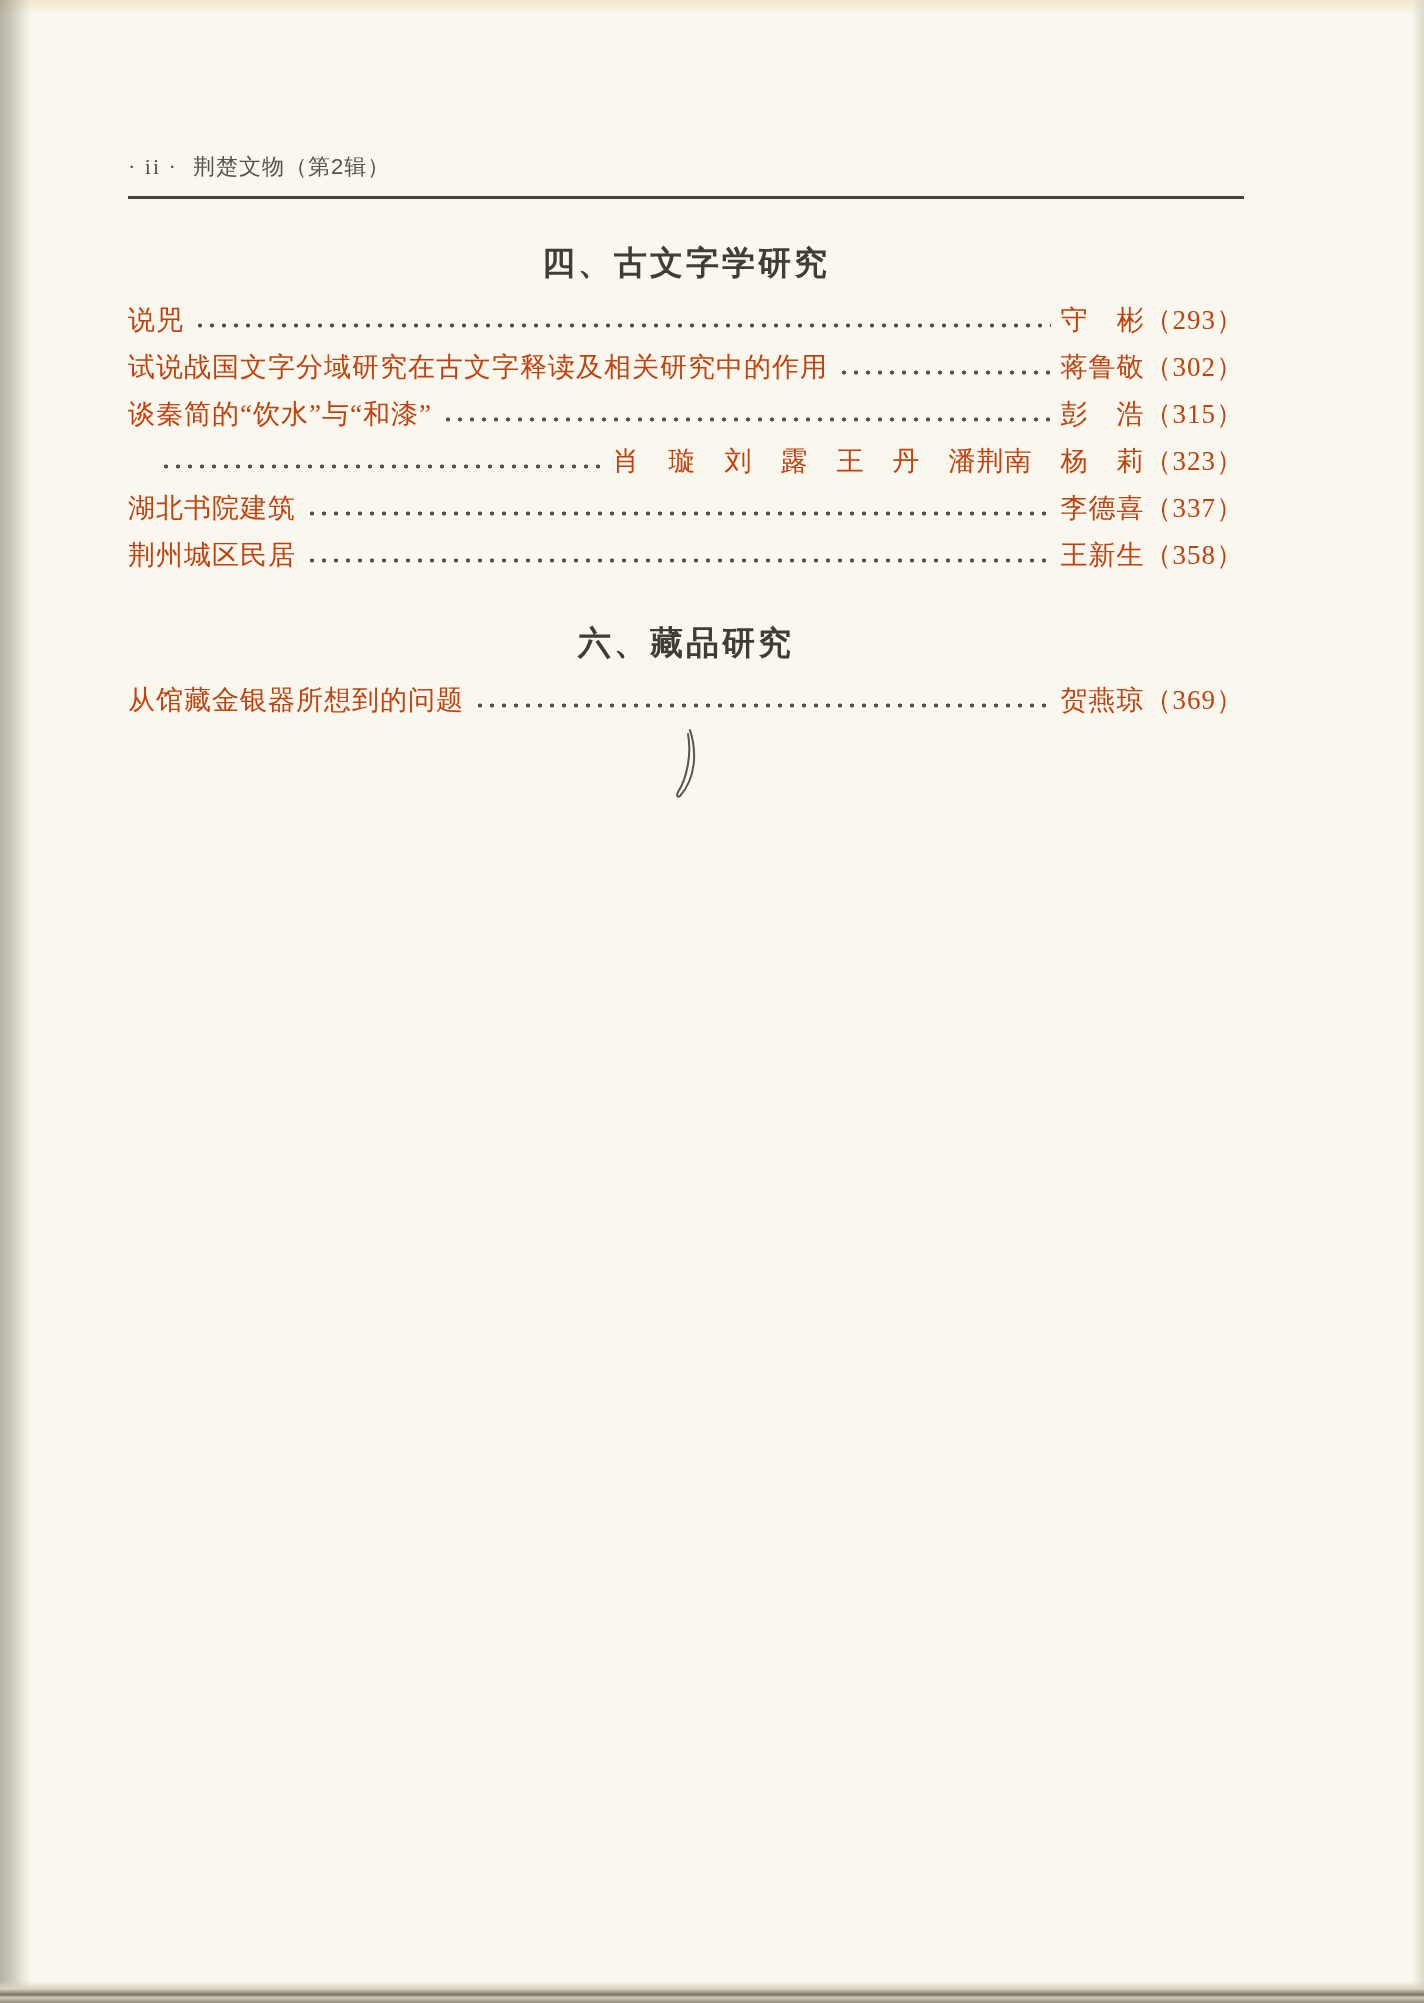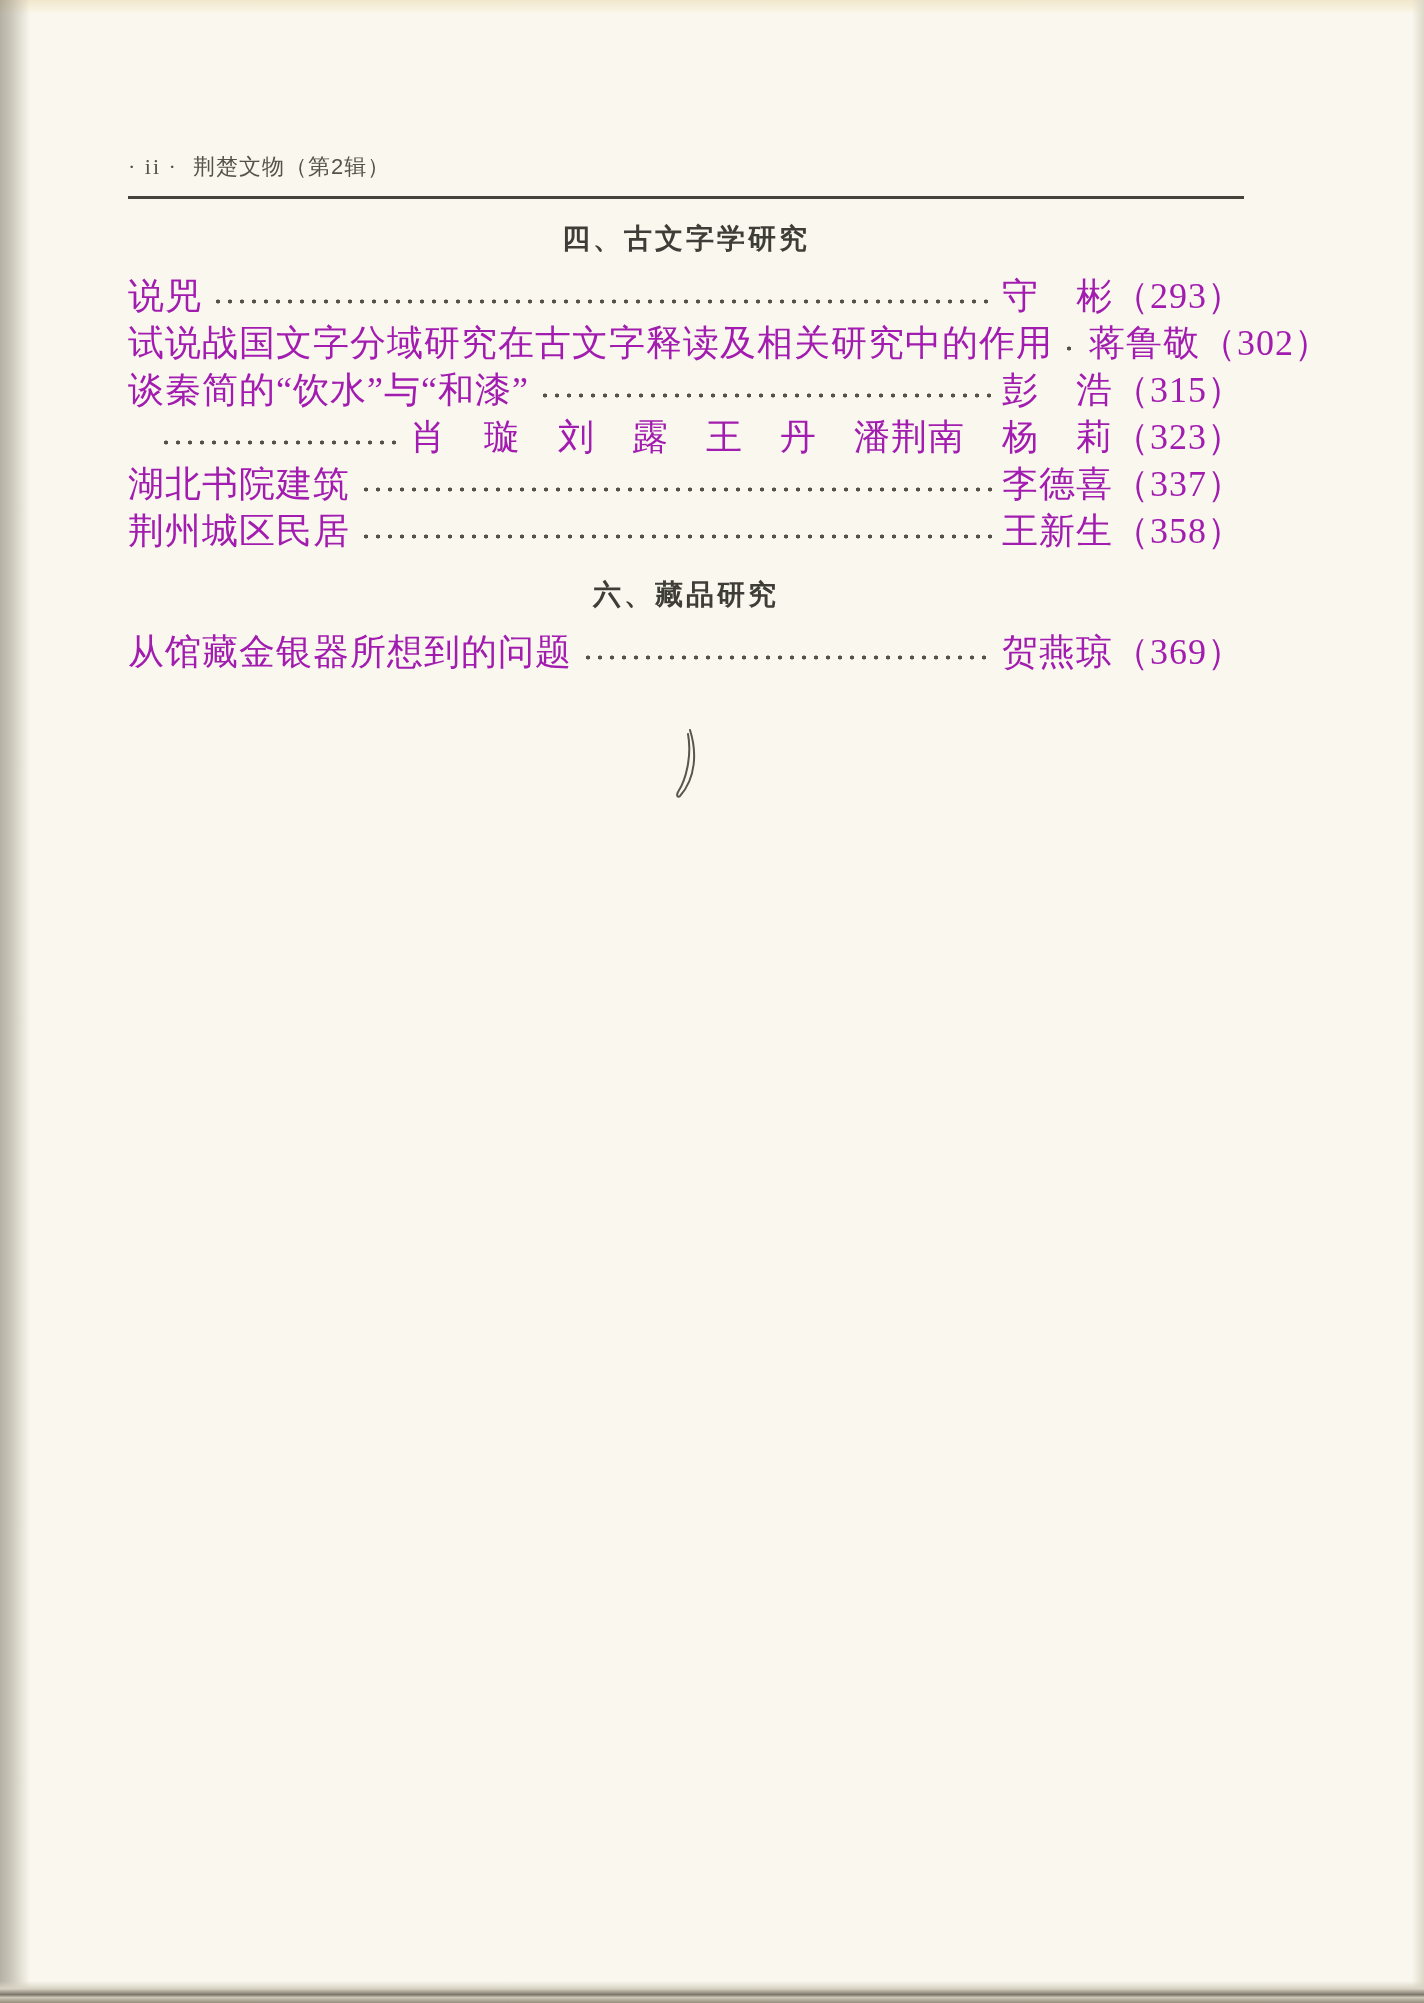--- a/index.html
+++ b/index.html
@@ -14,22 +14,22 @@
               background:linear-gradient(270deg,#ddd8c8 0%,rgba(249,247,238,0) 100%);}
   .edge-bottom{position:absolute;bottom:0;left:0;width:100%;height:22px;
                background:linear-gradient(180deg,rgba(249,247,238,0) 0%,#d8d3c3 35%,#7b7669 62%,#cdc7b8 75%,#958e7d 100%);}
   
   .content{position:absolute;left:128px;top:152px;width:1116px;color:#4e4b43;}
   .hdr{display:flex;align-items:baseline;height:42px;font-size:22px;color:#55524a;}
   .hdr .pgmark{letter-spacing:2px;}
   .hdr .booktitle{margin-left:15px;font-family:"Liberation Sans",sans-serif;letter-spacing:1px;}
   .rule{height:3px;background:#45433b;margin-top:2px;}
   .section-title{font-family:"Liberation Sans",sans-serif;font-weight:bold;color:#3f3d37;
-                 font-size:28px;text-align:center;line-height:40px;margin:20px 0 14px 0;letter-spacing:3px;}
-  .entries{font-size:36px;color:#a21caf;}
+                 font-size:33px;text-align:center;line-height:40px;margin:44px 0 14px 0;letter-spacing:3px;}
+  .entries{font-size:27px;color:#c2410c;}
   .entry{display:flex;align-items:baseline;line-height:47px;white-space:nowrap;}
   .entry-title{flex:0 0 auto;letter-spacing:1px;}
   .leader{flex:1 1 auto;min-width:16px;align-self:flex-end;height:7px;margin:0 10px 15px 10px;
           background-image:radial-gradient(circle,#56524a 1.9px,rgba(0,0,0,0) 2.2px);
           background-size:12px 7px;background-repeat:repeat-x;background-position:left center;}
   .entry .entry-author{flex:0 0 auto;letter-spacing:1px;}
   .entry .entry-page{flex:0 0 auto;font-family:"Liberation Serif",serif;letter-spacing:1px;text-align:center;}
   .entry.cont{padding-left:22px;}
   .penmark{position:absolute;left:666px;top:726px;pointer-events:none;}
 </style>

